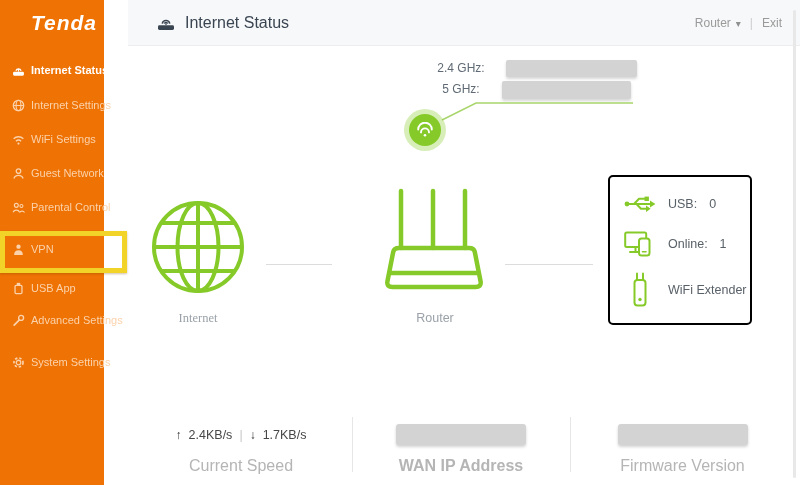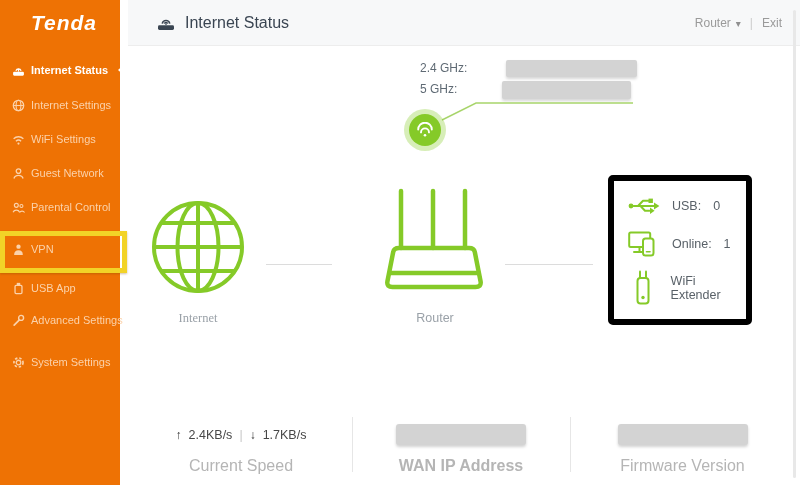--- a/index.html
+++ b/index.html
@@ -1,21 +1,21 @@
 <!DOCTYPE html>
 <html><head>
 <meta charset="utf-8">
 <style>
   * { margin:0; padding:0; box-sizing:border-box; }
   html,body { background:#ffffff; }
   body { font-family:"Liberation Sans","DejaVu Sans",sans-serif; }
   .app { position:relative; width:800px; height:485px; background:#fff; overflow:hidden; }
 
   
-  .sidebar { position:absolute; left:0; top:0; width:120px; height:485px; background:#ee7204; }
+  .sidebar { position:absolute; left:0; top:0; width:104px; height:485px; background:#ee7204; }
   .logo { position:absolute; top:11px; left:0; width:128px; text-align:center; color:#fff;
           font-size:21px; font-weight:bold; font-style:italic; letter-spacing:1px; }
   .mi { position:absolute; left:0; width:128px; height:22px; display:flex; align-items:center;
         padding-left:11px; color:#fbd2ab; font-size:11px; cursor:pointer; white-space:nowrap; }
   .mi .mic { width:14px; height:14px; margin-right:6px; display:flex; align-items:center; justify-content:center; flex:0 0 14px; }
   .mi.active { color:#ffffff; font-weight:bold; }
   .mi1{top:59px} .mi2{top:94px} .mi3{top:128px} .mi4{top:162px} .mi5{top:196px}
   .mi6{top:238px} .mi7{top:277px} .mi8{top:309px} .mi9{top:351px}
   .active-arrow { position:absolute; left:118px; top:61px; width:0; height:0;
       border-top:9px solid transparent; border-bottom:9px solid transparent; border-right:10px solid #ffffff; }
@@ -28,40 +28,40 @@
   .htitle { position:absolute; left:28px; top:0; height:46px; display:flex; align-items:center; gap:9px;
             color:#3a4552; font-size:16px; }
   .hright { position:absolute; right:18px; top:0; height:46px; display:flex; align-items:center;
             font-size:12px; color:#9a9a9a; }
   .hright .lang { display:flex; align-items:center; gap:5px; cursor:pointer; }
   .hright .caret { font-size:10px; color:#8f8f8f; }
   .hright .hsep { margin:0 9px; color:#cccccc; }
   .hright .exit { cursor:pointer; }
 
   
-  .band-label { position:absolute; left:420px; width:82px; text-align:left; font-size:12px; color:#5f6a74; }
+  .band-label { position:absolute; left:420px; width:82px; text-align:center; font-size:12px; color:#5f6a74; }
   .bl24 { top:61px; } .bl5 { top:82px; }
   .red { position:absolute; background:#d3d3d3; border-radius:2px; box-shadow:0 2px 3px rgba(0,0,0,.16); }
   .red24 { left:506px; top:60px; width:131px; height:17px; }
   .red5  { left:502px; top:81px; width:129px; height:18px; }
   .callout { position:absolute; left:436px; top:95px; }
   .wifi-halo { position:absolute; left:404px; top:109px; width:42px; height:42px; border-radius:50%;
                background:rgba(133,202,40,.33); cursor:pointer; }
   .wifi-core { position:absolute; left:5px; top:5px; width:32px; height:32px; border-radius:50%;
                background:#85ca28; display:flex; align-items:center; justify-content:center; }
   .globe { position:absolute; left:150px; top:199px; cursor:pointer; }
   .router { position:absolute; left:381px; top:186px; cursor:pointer; }
   .node-label { position:absolute; color:#9aa1a8; font-size:12.5px; text-align:center; }
   .lab-internet { left:150px; width:96px; top:311px;font-family:Liberation Serif, serif; }
   .lab-router { left:381px; width:108px; top:311px; }
   .conn { position:absolute; height:1px; background:#dcdcdc; top:264px; }
   .conn1 { left:266px; width:66px; } .conn2 { left:505px; width:88px; }
 
   .panel { position:absolute; left:608px; top:175px; width:144px; height:150px; background:#fff;
-           border:6px solid #000000; border-radius:5px; display:flex; flex-direction:column; justify-content:space-evenly; }
+           border:2px solid #000000; border-radius:5px; display:flex; flex-direction:column; justify-content:space-evenly; }
   .prow { display:flex; align-items:center; padding-left:12px; gap:10px; font-size:12.5px; color:#596168; cursor:pointer; }
   .prow .pic { width:36px; display:flex; justify-content:center; }
   .pval { margin-left:2px; }
 
   .scrollbar { position:absolute; left:793px; top:10px; width:3px; height:468px; background:#e8e8e8; border-radius:2px; }
 
   
   .fcol { position:absolute; top:424px; text-align:center; }
   .fcol1 { left:130px; width:222px; } .fcol2 { left:352px; width:218px;font-weight:bold; } .fcol3 { left:570px; width:225px; }
   .speed { display:flex; justify-content:center; align-items:center; gap:7px; font-size:12.5px; color:#474747; height:21px; }

